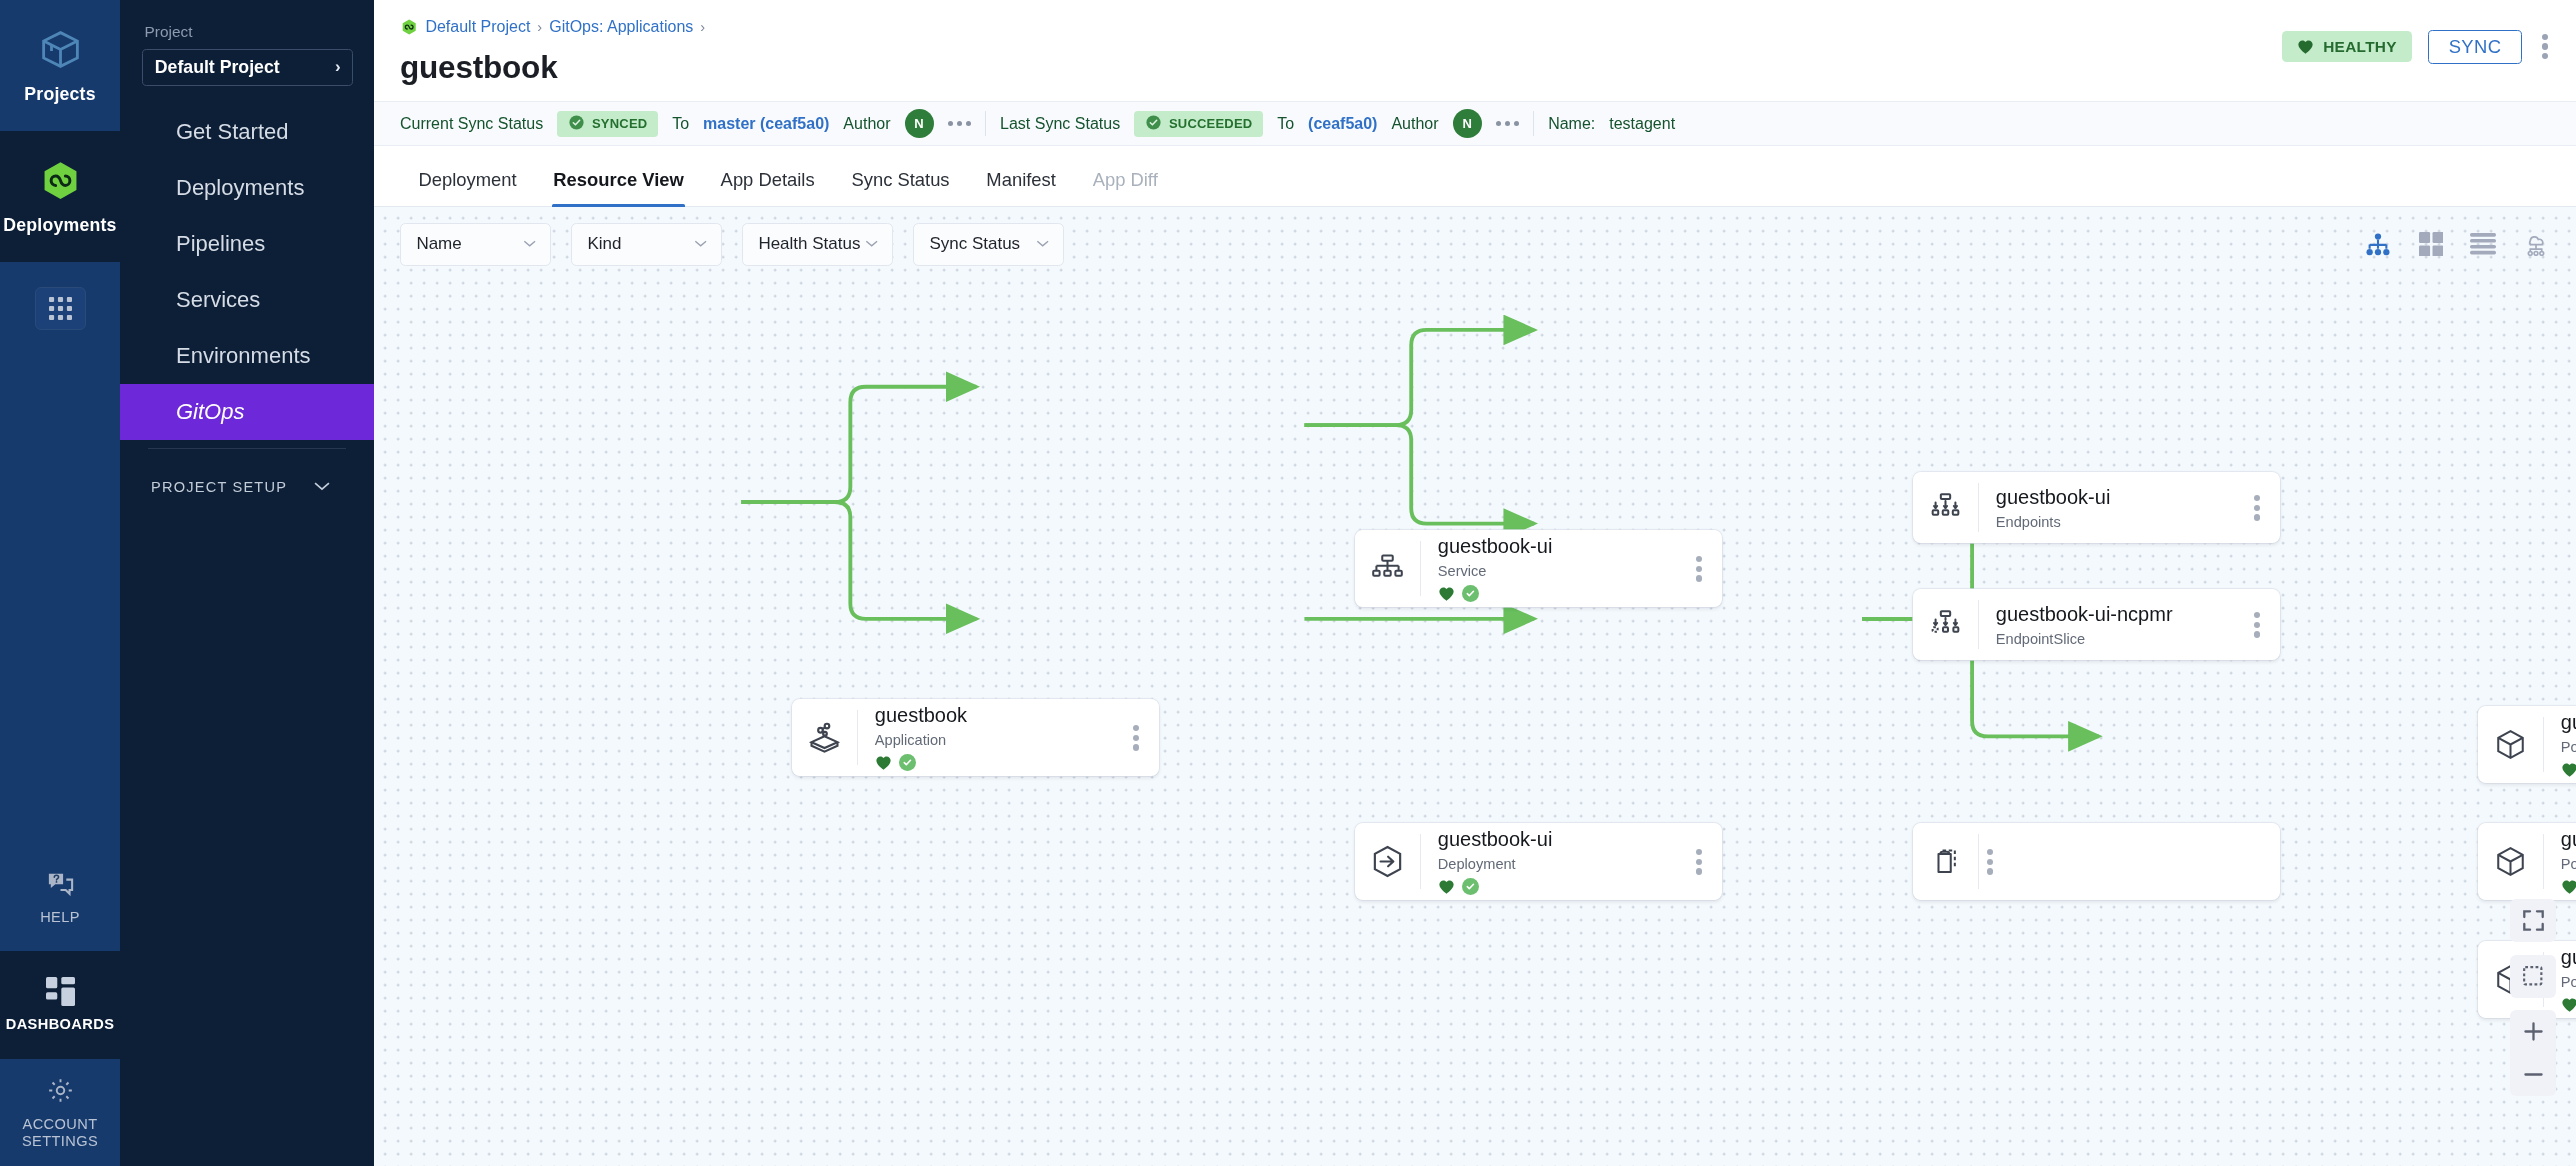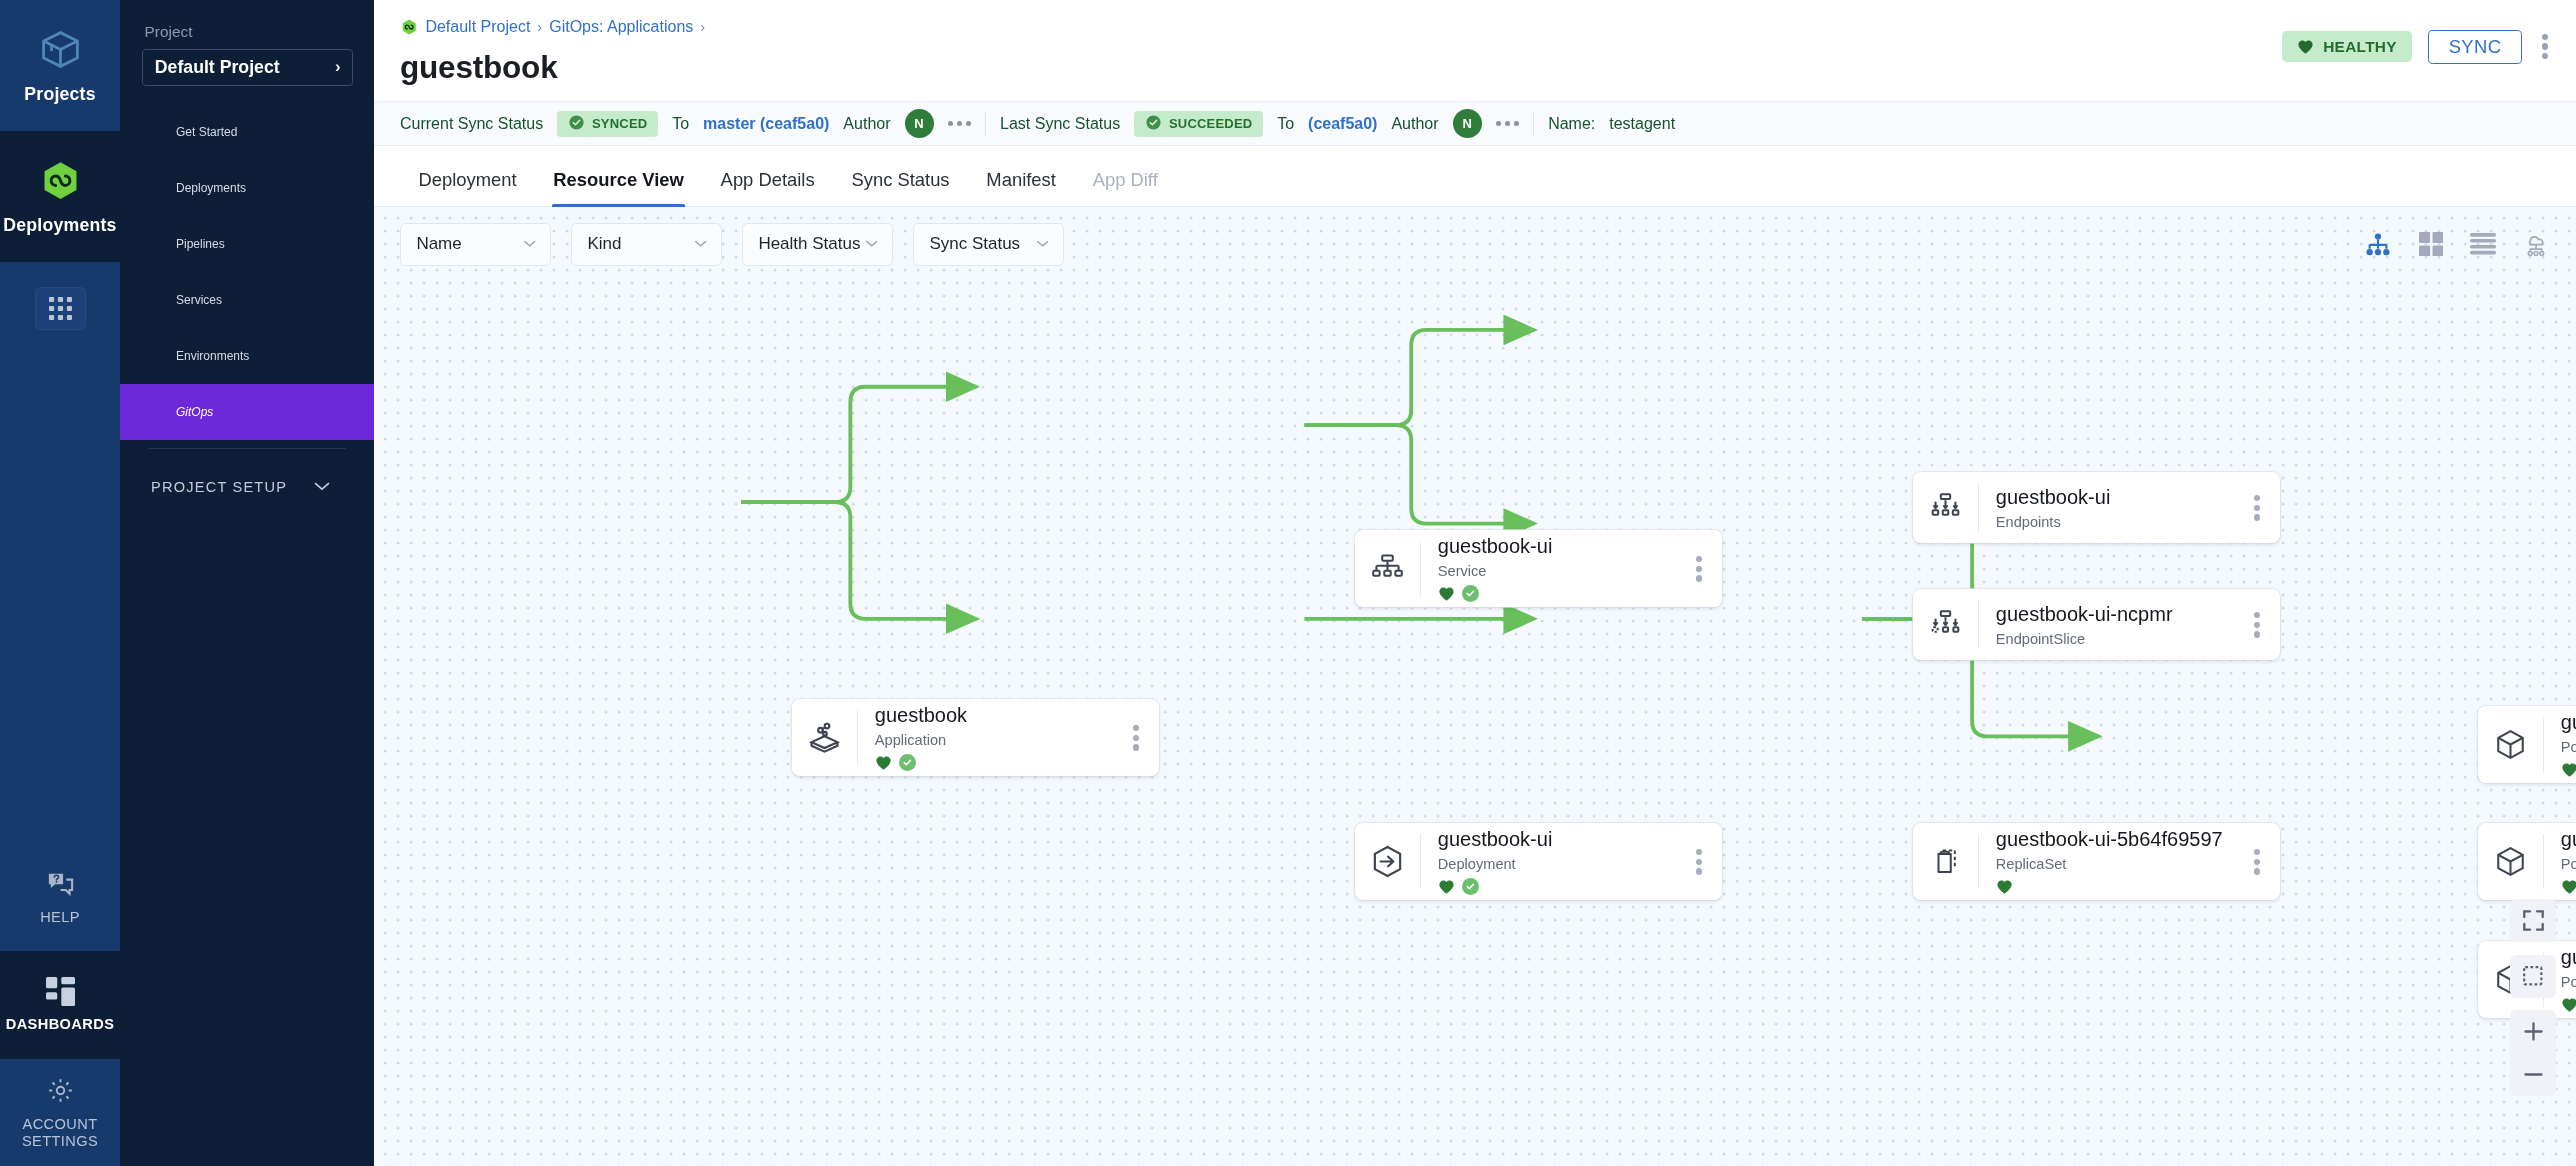--- a/index.html
+++ b/index.html
@@ -54,21 +54,21 @@
   .sb-project {
     margin: 0 21.5px; height: 37px; border: 0.8px solid #3a4e6b; border-radius: 4.6px;
     display: flex; align-items: center; justify-content: space-between;
     padding: 0 10.8px 0 12.3px; color: #fff; font-size: 17.7px; font-weight: bold;
     cursor: pointer;
   }
   .sb-project .chev { color: #e3e9f2; font-size: 17px; font-weight: bold; }
   .sb-nav { margin-top: 18.4px; }
   .sb-item {
     height: 56px; display: flex; align-items: center; padding-left: 56px;
-    color: #d5dce6; font-size: 12px; cursor: pointer;
+    color: #d5dce6; font-size: 22px; cursor: pointer;
   }
   .sb-item.active { background: #6d28d9; color: #ffffff; font-style: italic; }
   .sb-sep { margin: 7.7px 28px 0 28px; height: 0.8px; background: #26374f; }
   .sb-setup {
     margin-top: 17px; height: 43px; display: flex; align-items: center;
     justify-content: space-between; padding: 0 42px 0 31px;
     color: #c3ccd9; font-size: 14.6px; letter-spacing: 1.2px; cursor: pointer;
   }
 
   
@@ -672,31 +672,20 @@
 
       <div class="node" style="left:1539px; top:616px; width:367px; height:77px;">
         <div class="node-ico">
           <svg width="35" height="35" viewBox="0 0 24 24" fill="none" stroke="#3e444f" stroke-width="1.4">
             <path d="M7.2 6.8h8.4v12.4H7.2z" stroke-linejoin="round"></path>
             <path d="M8.5 6.8c0-.9.6-1.5 1.5-1.5h3c.9 0 1.5.6 1.5 1.5"></path>
             <path d="M10 4.5h8.4v12.4" stroke-dasharray="2.4 1.8"></path>
           </svg>
         </div>
         <div class="node-sep"></div>
-        <div class="node-body">
-          <div class="node-title">guestbook-ui-5b64f69597</div>
-          <div class="node-kind">ReplicaSet</div>
-          <div class="node-status">
-            <span>
-              <svg class="heart" viewBox="0 0 24 22" fill="#2c7a34">
-                  <path d="M12 21S1.8 14.3 1.8 7.9C1.8 4.4 4.5 2 7.6 2c2 0 3.5 1 4.4 2.4C12.9 3 14.4 2 16.4 2c3.1 0 5.8 2.4 5.8 5.9C22.2 14.3 12 21 12 21z"></path>
-                </svg>
-            </span>
-          </div>
-        </div>
         <div class="node-kebab">
             <i></i>
             <i></i>
             <i></i>
           </div>
       </div>
 
       <div class="node" style="left:2104px; top:499px; width:367px; height:77px;">
         <div class="node-ico">
           <svg width="35" height="35" viewBox="0 0 24 24" fill="none" stroke="#3e444f" stroke-width="1.4">

